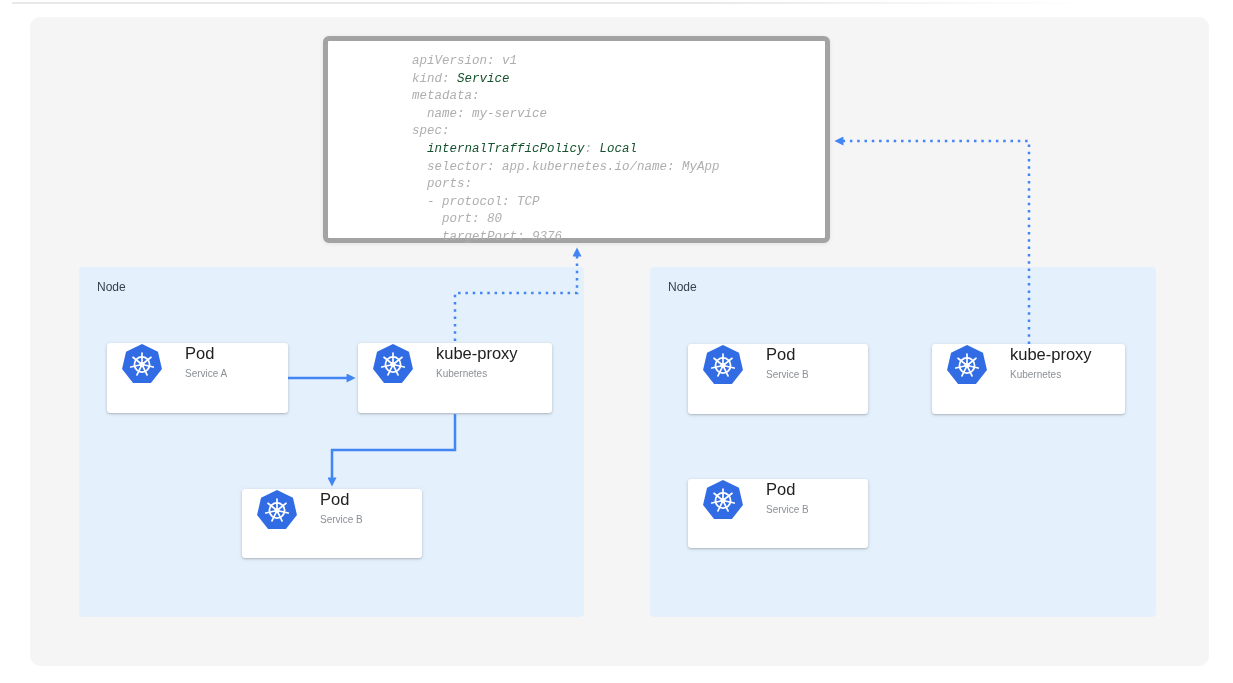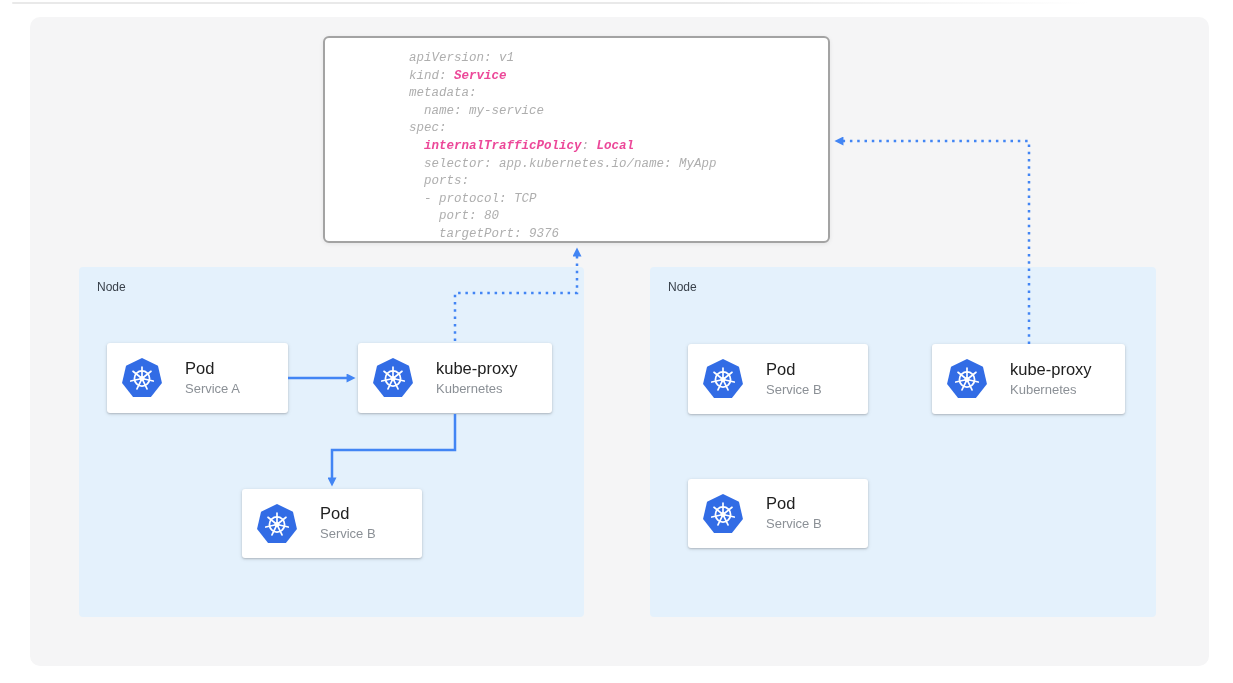--- a/index.html
+++ b/index.html
@@ -12,50 +12,50 @@
     position:absolute; left:12px; top:2px; width:1078px; height:2px;
     background:linear-gradient(to right, #e9e9e9 65%, rgba(233,233,233,0));
     border-radius:1px;
   }
   .canvas {
     position:absolute; left:30px; top:17px; width:1179px; height:649px;
     background:#f5f5f6; border-radius:10px;
   }
   .yaml-panel {
     position:absolute; left:323px; top:36px; width:507px; height:207px;
-    background:#ffffff; border:2px solid #a3a3a3; border-radius:6px;
+    background:#ffffff; border:5px solid #a3a3a3; border-radius:6px;
     box-shadow:0 1px 4px rgba(0,0,0,0.08);
     box-sizing:border-box;
   }
   .yaml-code {
     padding:12px 0 0 84px;
     font-family:"Liberation Mono", monospace; font-style:italic;
     font-size:12.5px; line-height:17.6px;
     color:#aeaeae; white-space:pre;
   }
-  .yaml-code .bold { font-weight:bold; color:#ec4899; }
+  .yaml-code .bold { font-weight:normal; color:#14532d; }
 
   .node-box {
     position:absolute; width:505px; height:350px;
     background:#e4f1fc; border-radius:4px;
   }
   .node-left  { left:79px;  top:267px; }
   .node-right { left:650px; top:267px; width:506px; }
   .node-label {
     position:absolute; left:18px; top:13px;
     font-size:12px; color:#38404a;
   }
   .card {
     position:absolute; background:#ffffff; border-radius:3px;
     box-shadow:0 1px 2px rgba(0,0,0,0.18), 0 1px 4px rgba(0,0,0,0.10);
-    display:flex; align-items:center; padding-left:14px; box-sizing:border-box;
+    display:flex; padding-left:14px; box-sizing:border-box;
   }
   .card .icon { width:42px; height:42px; margin-right:22px; flex:none; display:block; }
   .card-title { font-size:16.5px; color:#212121; line-height:21px; }
-  .card-sub   { font-size:13px; color:#8b9096; line-height:20px; }
+  .card-sub   { font-size:10px; color:#8b9096; line-height:20px; }
 
   
   .node-left  .card-pod-a  { left:28px;  top:76px;  width:181px; height:70px; }
   .node-left  .card-kproxy { left:279px; top:76px;  width:194px; height:70px; }
   .node-left  .card-pod-b  { left:163px; top:222px; width:180px; height:69px; }
   
   .node-right .card-pod-b1 { left:38px;  top:77px;  width:180px; height:70px; }
   .node-right .card-kproxy { left:282px; top:77px;  width:193px; height:70px; }
   .node-right .card-pod-b2 { left:38px;  top:212px; width:180px; height:69px; }
 

